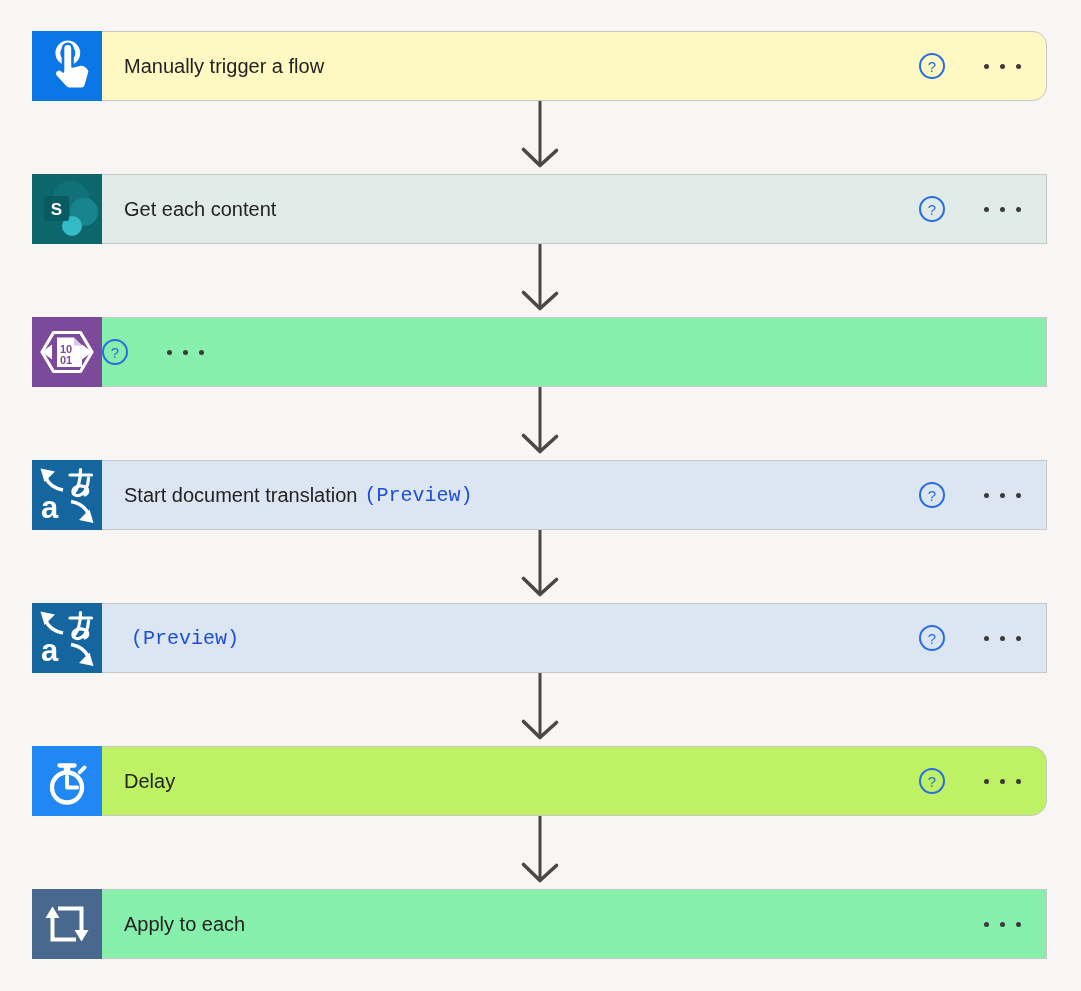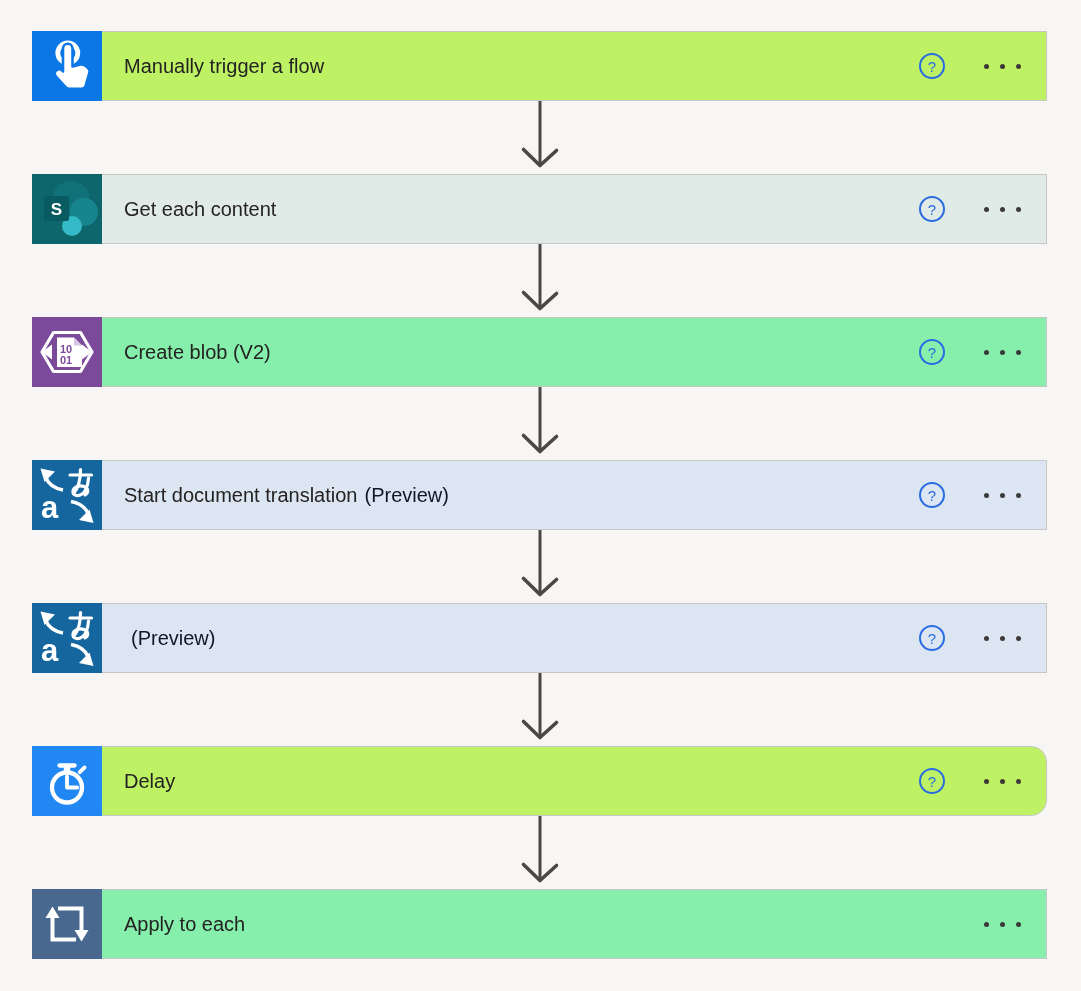--- a/index.html
+++ b/index.html
@@ -29,21 +29,21 @@
     margin:-1px 0 -1px -1px;
     display:flex;align-items:center;justify-content:center;
   }
   .icon-tile svg{display:block;}
   .label-area{
     flex:1;display:flex;align-items:center;
     padding-left:22px;
     font-size:20px;color:#242322;
     white-space:nowrap;overflow:hidden;
   }
-  .preview-badge{color:#0f172a;margin-left:7px;}
+  .preview-badge{color:#1d4ed8;margin-left:7px;font-family:Liberation Mono, monospace;}
   .preview-badge:empty{display:none;}
   .controls{display:flex;align-items:center;gap:37px;padding-right:23px;}
   .help-btn{
     box-sizing:border-box;
     width:26px;height:26px;border-radius:50%;
     border:2px solid #2a6ce2;color:#2a6ce2;
     background:transparent;
     font-family:"Liberation Sans", sans-serif;
     font-size:15px;line-height:1;
     display:flex;align-items:center;justify-content:center;
@@ -60,21 +60,21 @@
   .arrow-gap{
     height:73px;min-height:73px;
     display:flex;justify-content:center;align-items:flex-start;
   }
 </style>
 </head>
 <body>
 
 <div class="canvas">
 
-  <div class="step-row" style="background-color: #bef264;">
+  <div class="step-row" style="background-color: #fef9c3; border-radius: 14px;">
     <div class="icon-tile" style="background-color: rgb(11, 118, 230);">
       <svg width="70" height="70" viewBox="0 0 70 70">
         <circle cx="35.8" cy="22" r="10" fill="none" stroke="#ffffff" stroke-width="4.8"></circle>
         <path d="M31,17.5 a4.75,4.75 0 0 1 9.5,0 V35.5 l6,-1.6 c4.9,-1.3 10,1.5 11.3,6.4 l-4.2,14.6 c-0.5,1.8 -2.1,3 -4,3 H37.5 c-1.5,0 -2.9,-0.6 -3.9,-1.8 L24,45.5 c-1.6,-1.8 -1.4,-4.5 0.3,-6.1 c1.7,-1.6 4.4,-1.5 6,0.2 l0.7,0.8 Z" fill="#ffffff" stroke="#0b76e6" stroke-width="2.6" stroke-linejoin="round"></path>
       </svg>
     </div>
     <div class="label-area">
       <span>Manually trigger a flow</span>
 
     </div>
@@ -130,24 +130,20 @@
     <div class="icon-tile" style="background-color: rgb(123, 74, 154);">
       <svg width="70" height="70" viewBox="0 0 70 70">
         <polygon points="10,35 21.5,15.5 48.5,15.5 60,35 48.5,54.5 21.5,54.5" fill="none" stroke="#ffffff" stroke-width="3.2" stroke-linejoin="round"></polygon>
         <polygon points="10,35 20,27.5 20,42.5" fill="#ffffff"></polygon>
         <polygon points="60,35 50,27.5 50,42.5" fill="#ffffff"></polygon>
         <path d="M25,20.5 H42 L50,28.5 V50 H25 Z" fill="#ffffff"></path>
         <path d="M42,20.5 L42,28.5 L50,28.5 Z" fill="#d9c7e6"></path>
         <text x="34" y="36" text-anchor="middle" font-family="Liberation Sans, sans-serif" font-size="11" font-weight="bold" fill="#7b4a9a">10</text>
         <text x="34" y="47" text-anchor="middle" font-family="Liberation Sans, sans-serif" font-size="11" font-weight="bold" fill="#7b4a9a">01</text>
       </svg>
-    </div>
-    <div class="label-area">
-      <span>Create blob (V2)</span>
-
     </div>
     <div class="controls">
       <button class="help-btn">?</button>
       <button class="menu-btn">
           <span class="dot"></span>
           <span class="dot"></span>
           <span class="dot"></span>
         </button>
     </div>
   </div>

